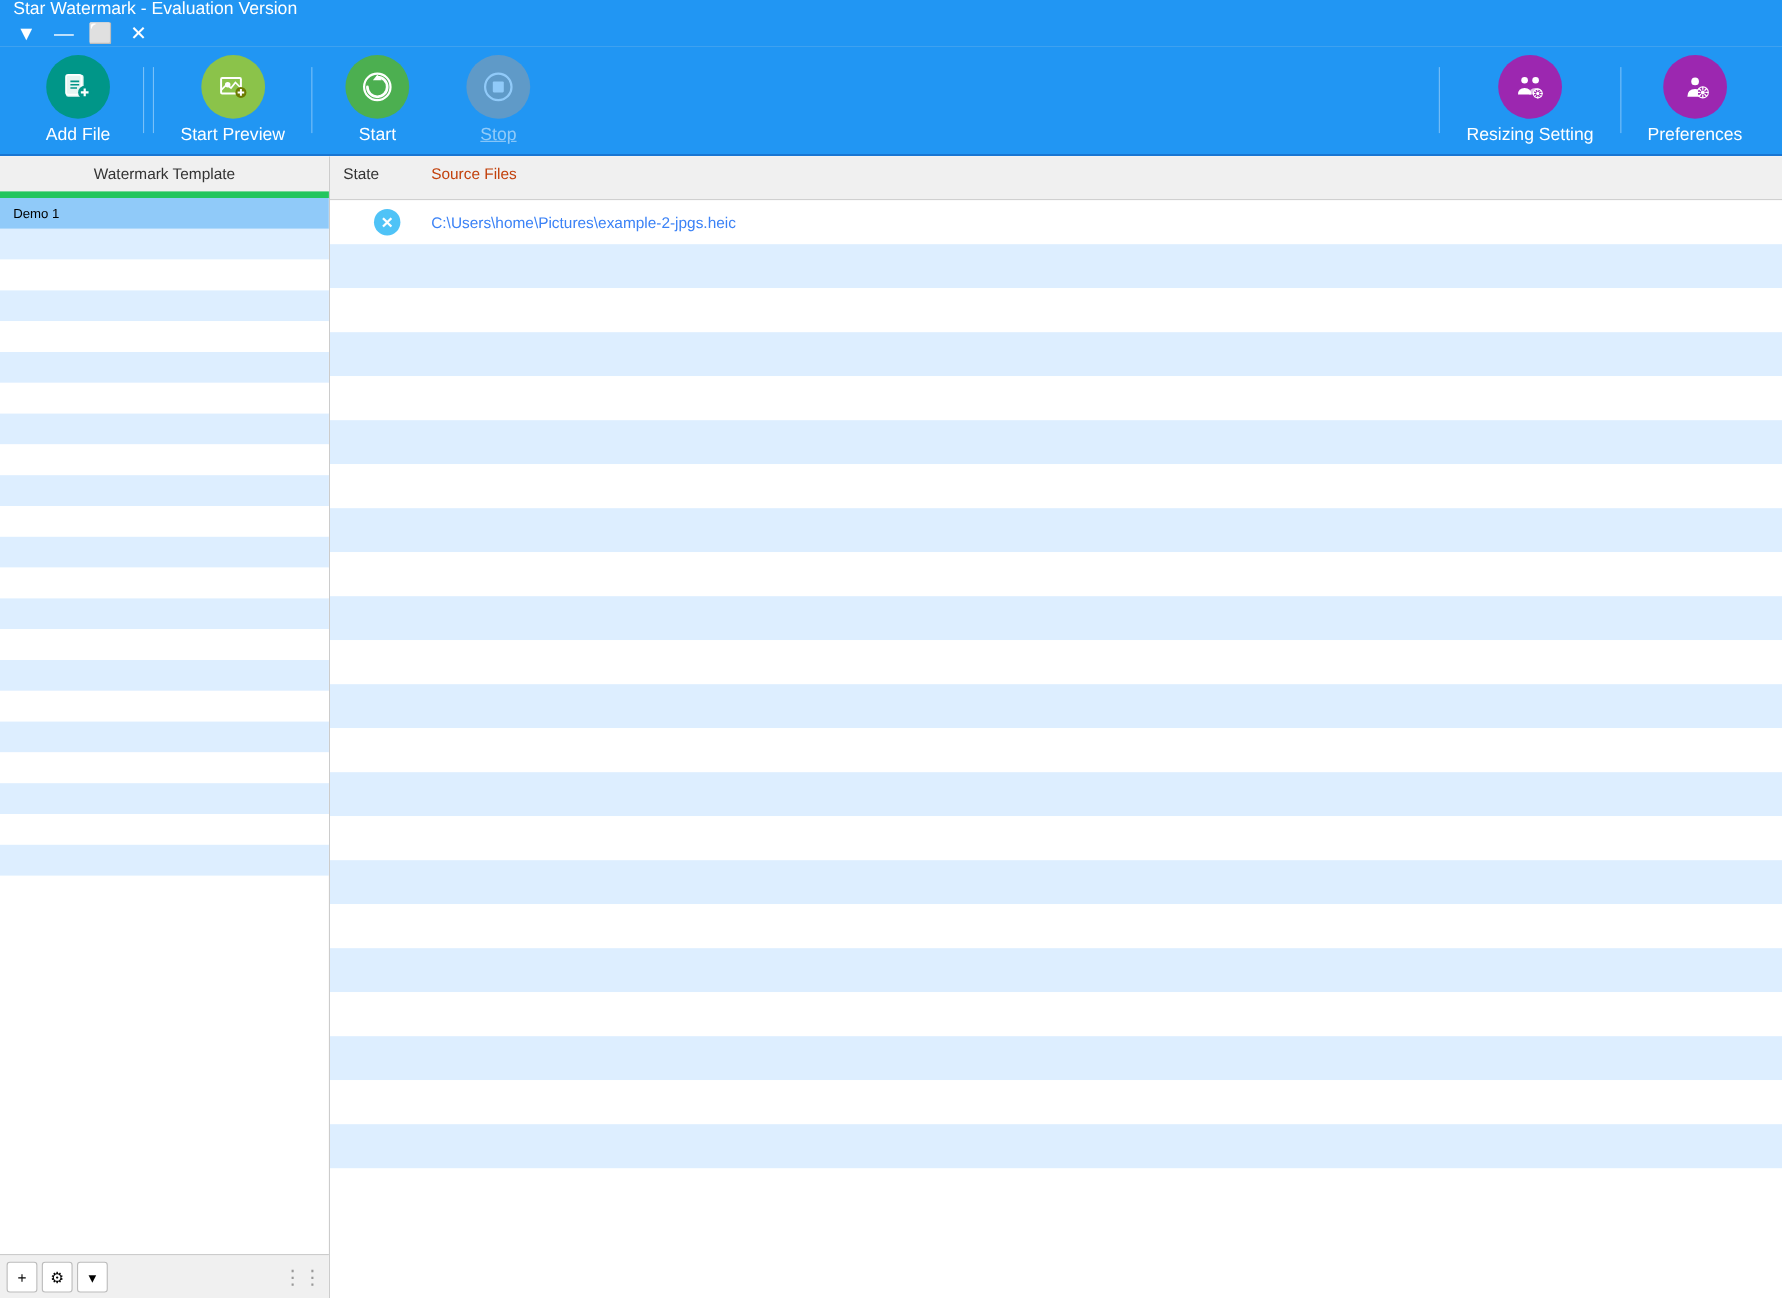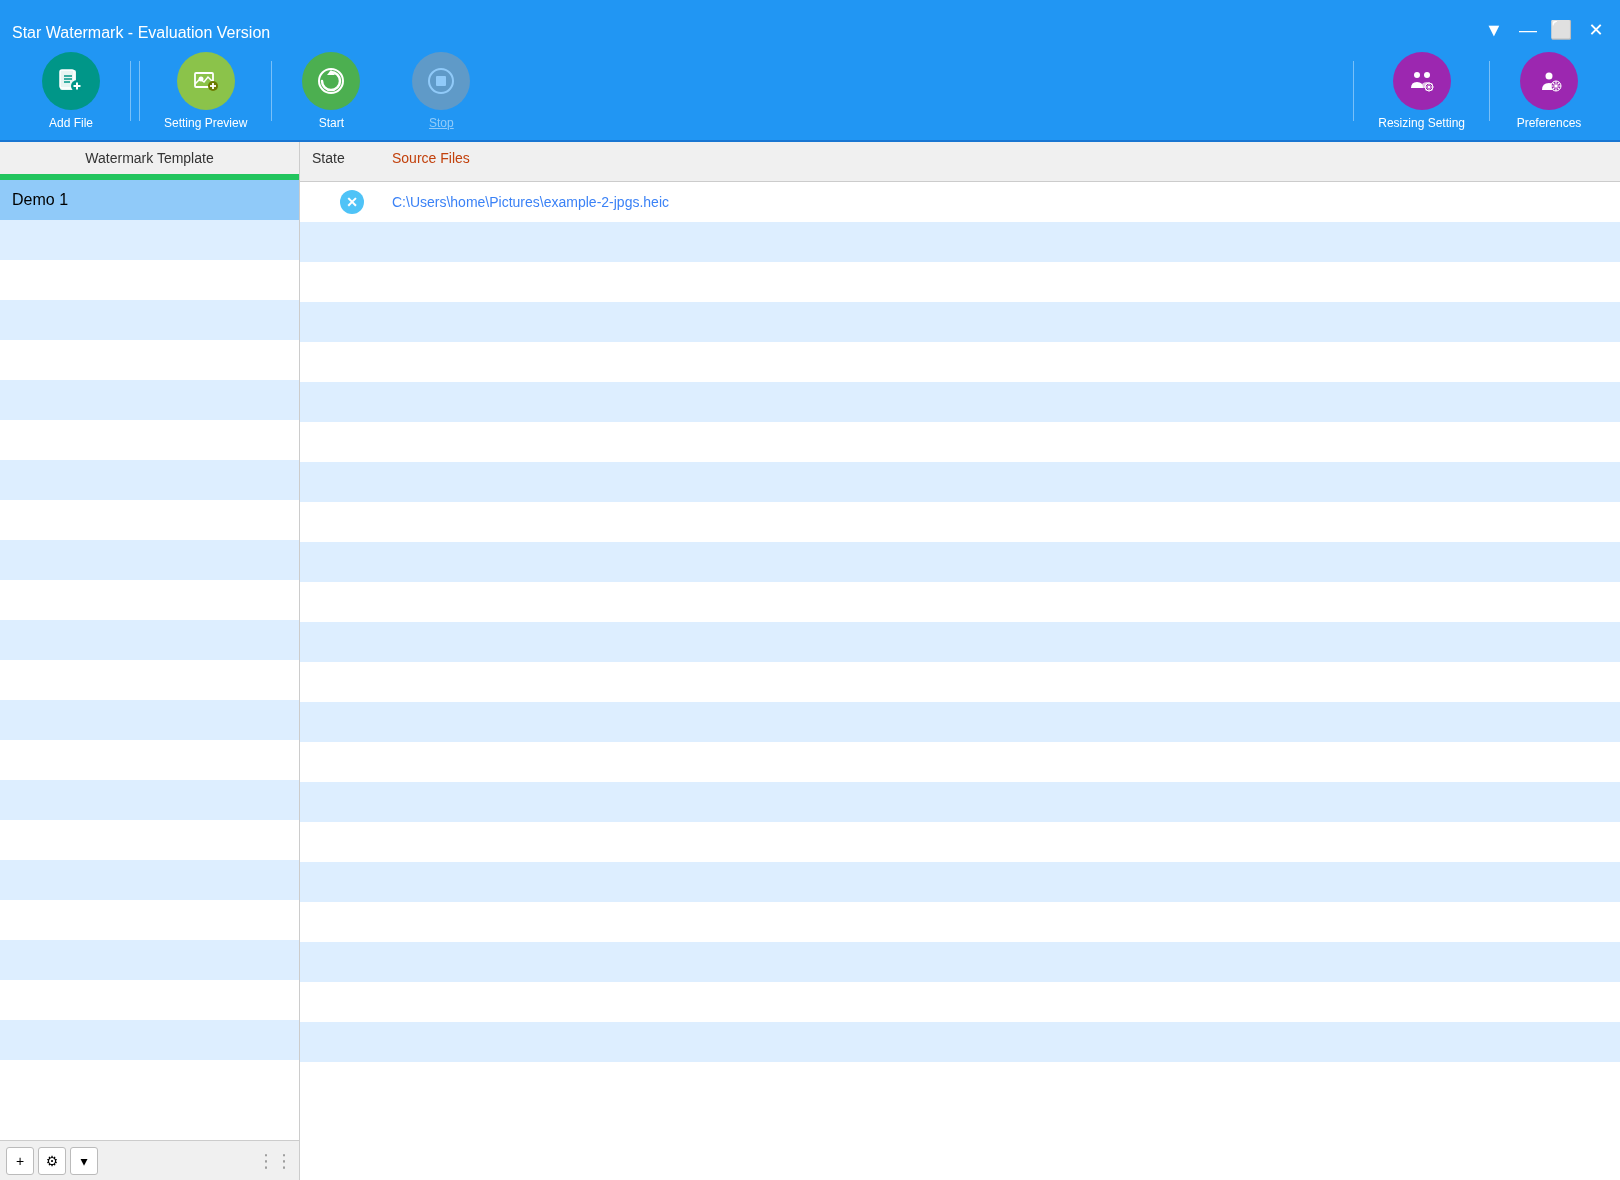--- a/index.html
+++ b/index.html
@@ -11,25 +11,26 @@
       overflow: hidden;
       display: flex;
       flex-direction: column;
     }
 
     
     .title-bar {
       background: #2196F3;
       color: white;
       display: flex;
-      align-items: flex-end;
+      align-items: flex-start;
       justify-content: space-between;
       padding: 0 12px;
       height: 42px;
       flex-shrink: 0;
+      flex-direction: column;
     }
     .title-bar-title {
       font-size: 16px;
       font-weight: normal;
     }
     .title-bar-controls {
       display: flex;
       gap: 10px;
       align-items: center;
     }
@@ -86,21 +87,21 @@
     .toolbar-btn .icon-circle {
       width: 58px;
       height: 58px;
       border-radius: 50%;
       display: flex;
       align-items: center;
       justify-content: center;
       font-size: 26px;
     }
     .toolbar-btn .btn-label {
-      font-size: 12px;
+      font-size: 16px;
       white-space: nowrap;
     }
 
     
     .ic-teal { background: #009688; }
     .ic-red { background: #F44336; }
     .ic-olive { background: #8BC34A; color: white; }
     .ic-green { background: #4CAF50; }
     .ic-gray { background: #9E9E9E; }
     .ic-purple { background: #9C27B0; }
@@ -129,25 +130,25 @@
       font-size: 14px;
       font-weight: normal;
       color: #333;
       text-align: center;
     }
     .left-list {
       flex: 1;
       overflow-y: auto;
     }
     .list-row {
-      height: 40px;
+      height: 28px;
       display: flex;
       align-items: center;
       padding: 0 12px;
-      font-size: 16px;
+      font-size: 12px;
     }
     .list-row:nth-child(odd) { background: #ffffff; }
     .list-row:nth-child(even) { background: #ddeeff; }
     .list-row.selected {
       background: #90CAF9 !important;
     }
     .left-footer {
       display: flex;
       align-items: center;
       border-top: 1px solid #ccc;
@@ -282,21 +283,21 @@
     <div class="icon-circle ic-olive">
       <svg class="icon-svg" viewBox="0 0 30 30" fill="white">
         <rect x="4" y="7" width="18" height="14" rx="1" fill="none" stroke="white" stroke-width="1.8"></rect>
         <circle cx="10" cy="13" r="2.5" fill="white"></circle>
         <polyline points="4,18 9,13 13,16 17,11 22,16" fill="none" stroke="white" stroke-width="1.5"></polyline>
         <circle cx="22" cy="20" r="5" fill="#6B7A00"></circle>
         <line x1="22" y1="17" x2="22" y2="23" stroke="white" stroke-width="1.8"></line>
         <line x1="19" y1="20" x2="25" y2="20" stroke="white" stroke-width="1.8"></line>
       </svg>
     </div>
-    <span class="btn-label">Setting Preview</span>
+    <span class="btn-label">Start Preview</span>
   </button>
 
   <div class="toolbar-separator"></div>
 
   <button class="toolbar-btn">
     <div class="icon-circle ic-green">
       <svg class="icon-svg" viewBox="0 0 30 30" fill="white">
         <circle cx="15" cy="15" r="12" fill="none" stroke="white" stroke-width="2"></circle>
         <path d="M15 6 A9 9 0 1 1 6 15" fill="none" stroke="white" stroke-width="2.5" stroke-linecap="round"></path>
         <polygon points="15,4 11,9 19,9" fill="white"></polygon>

